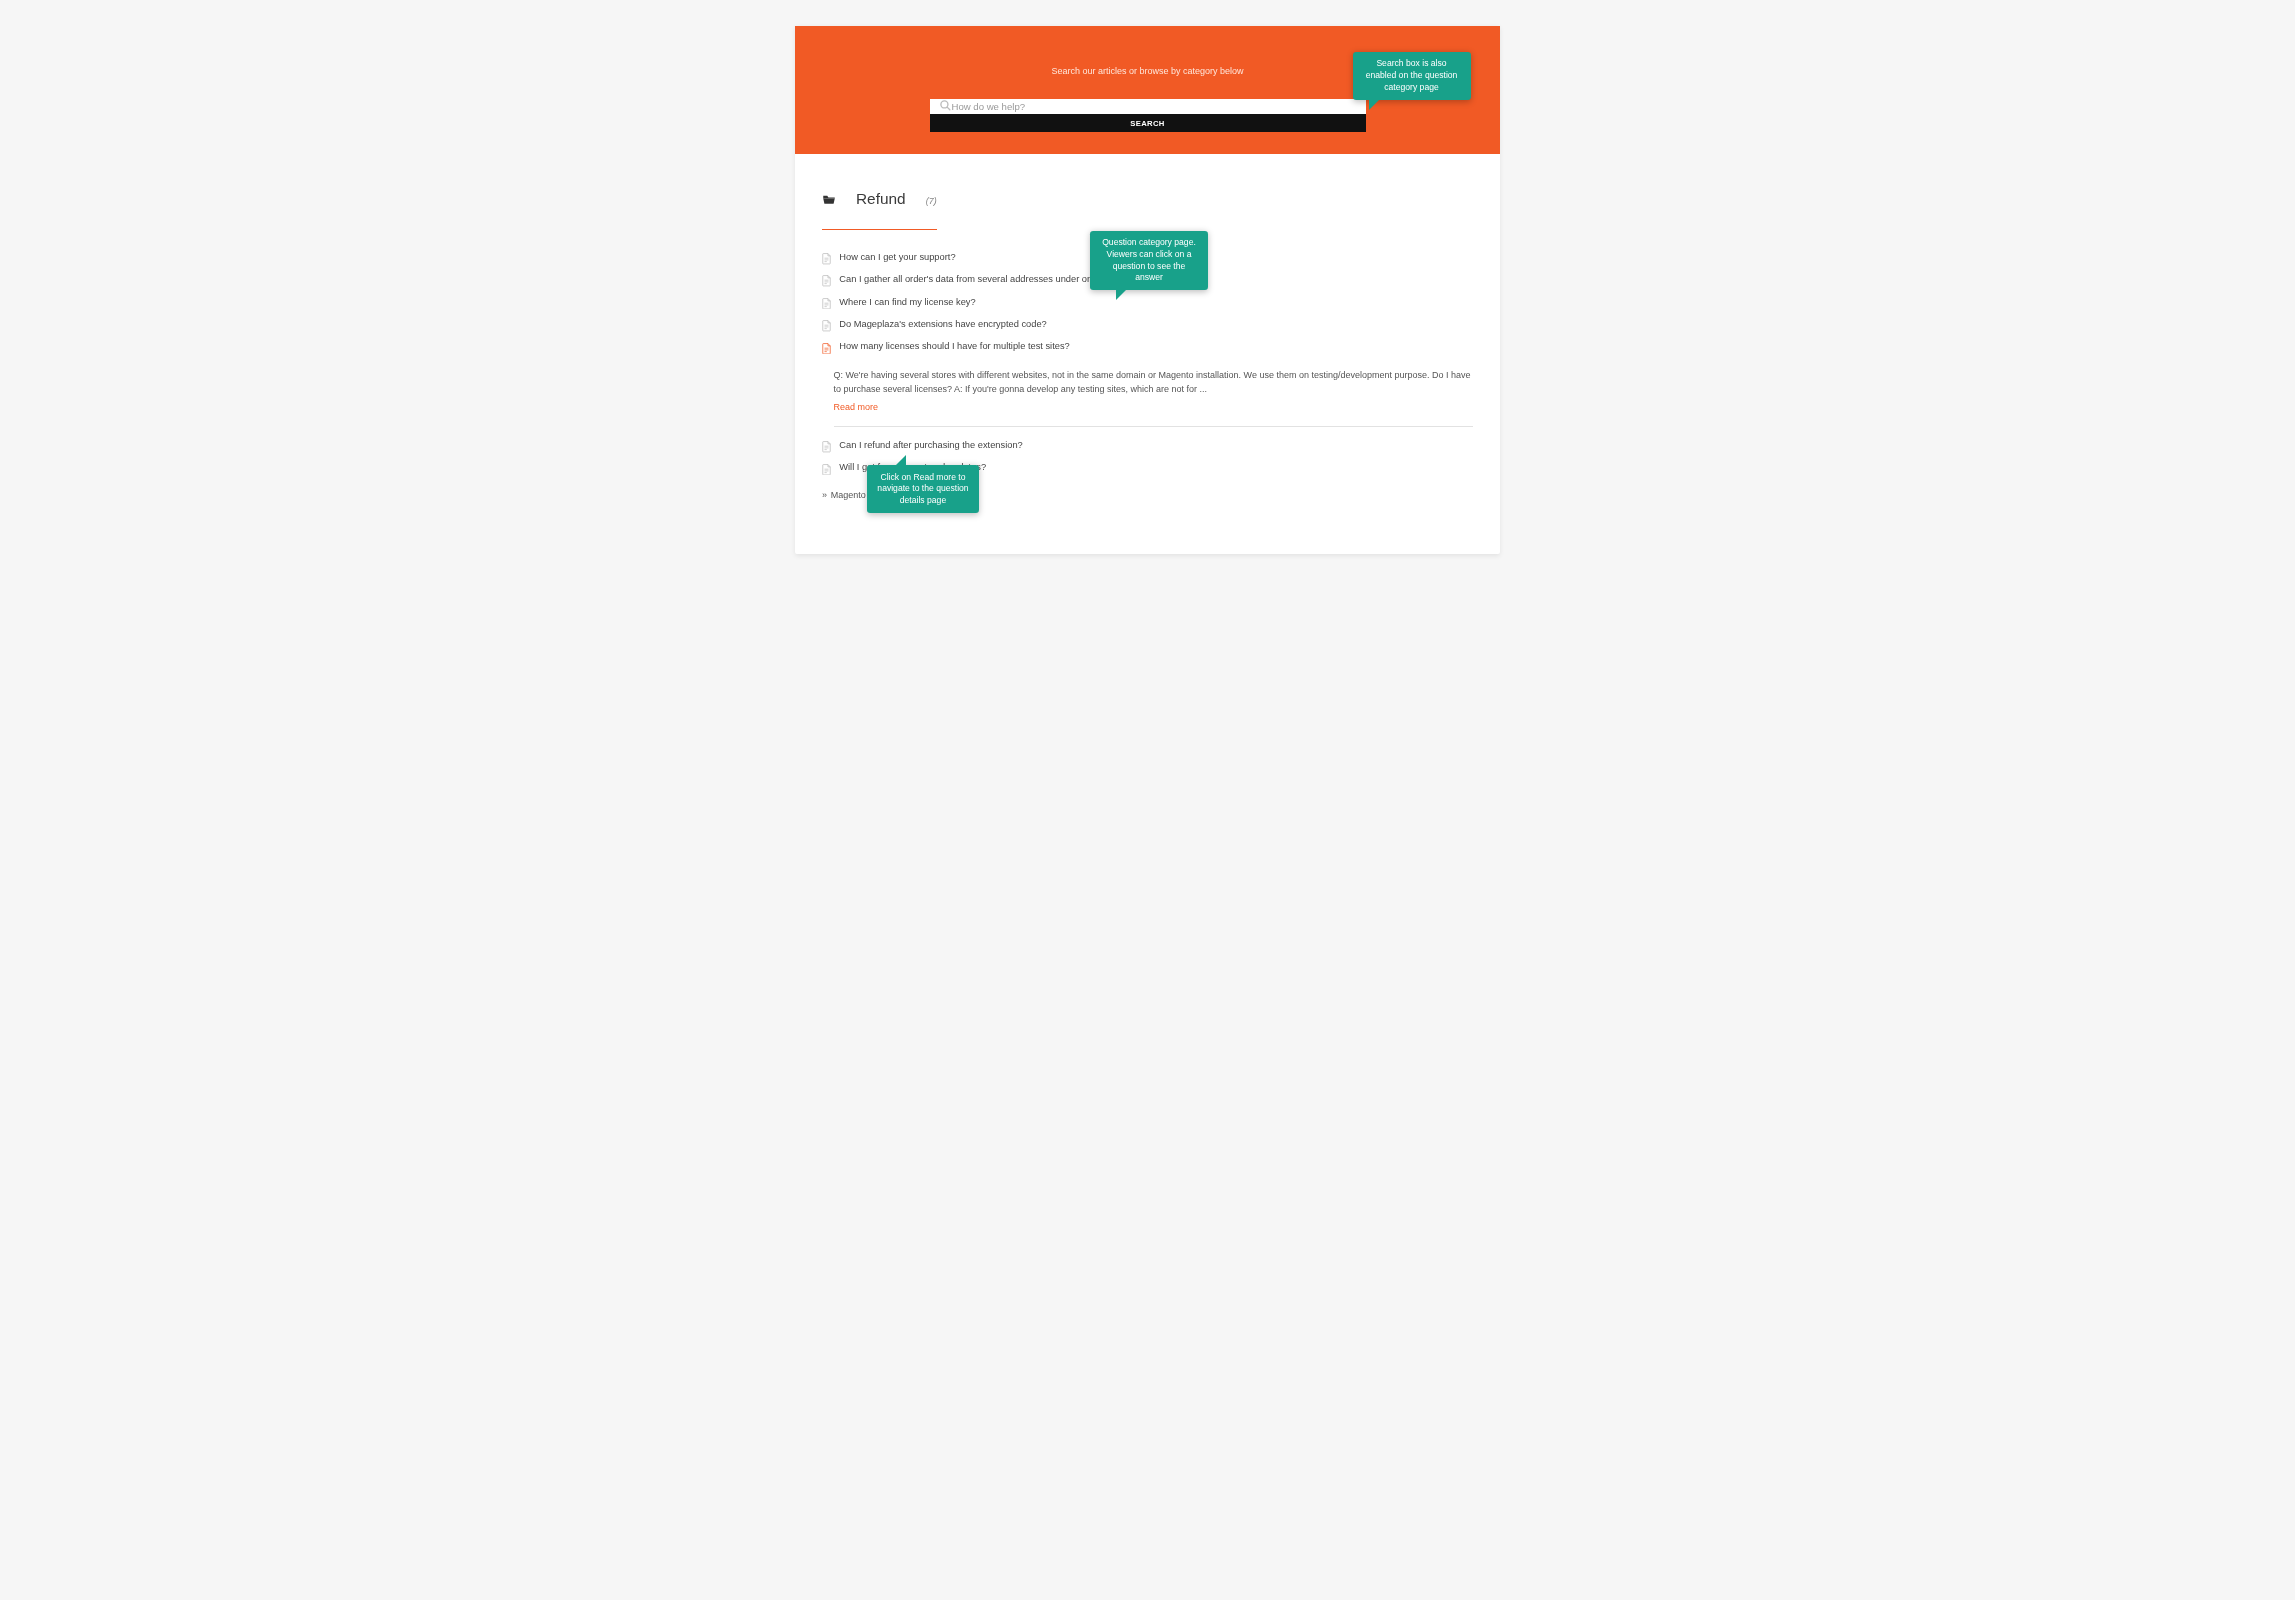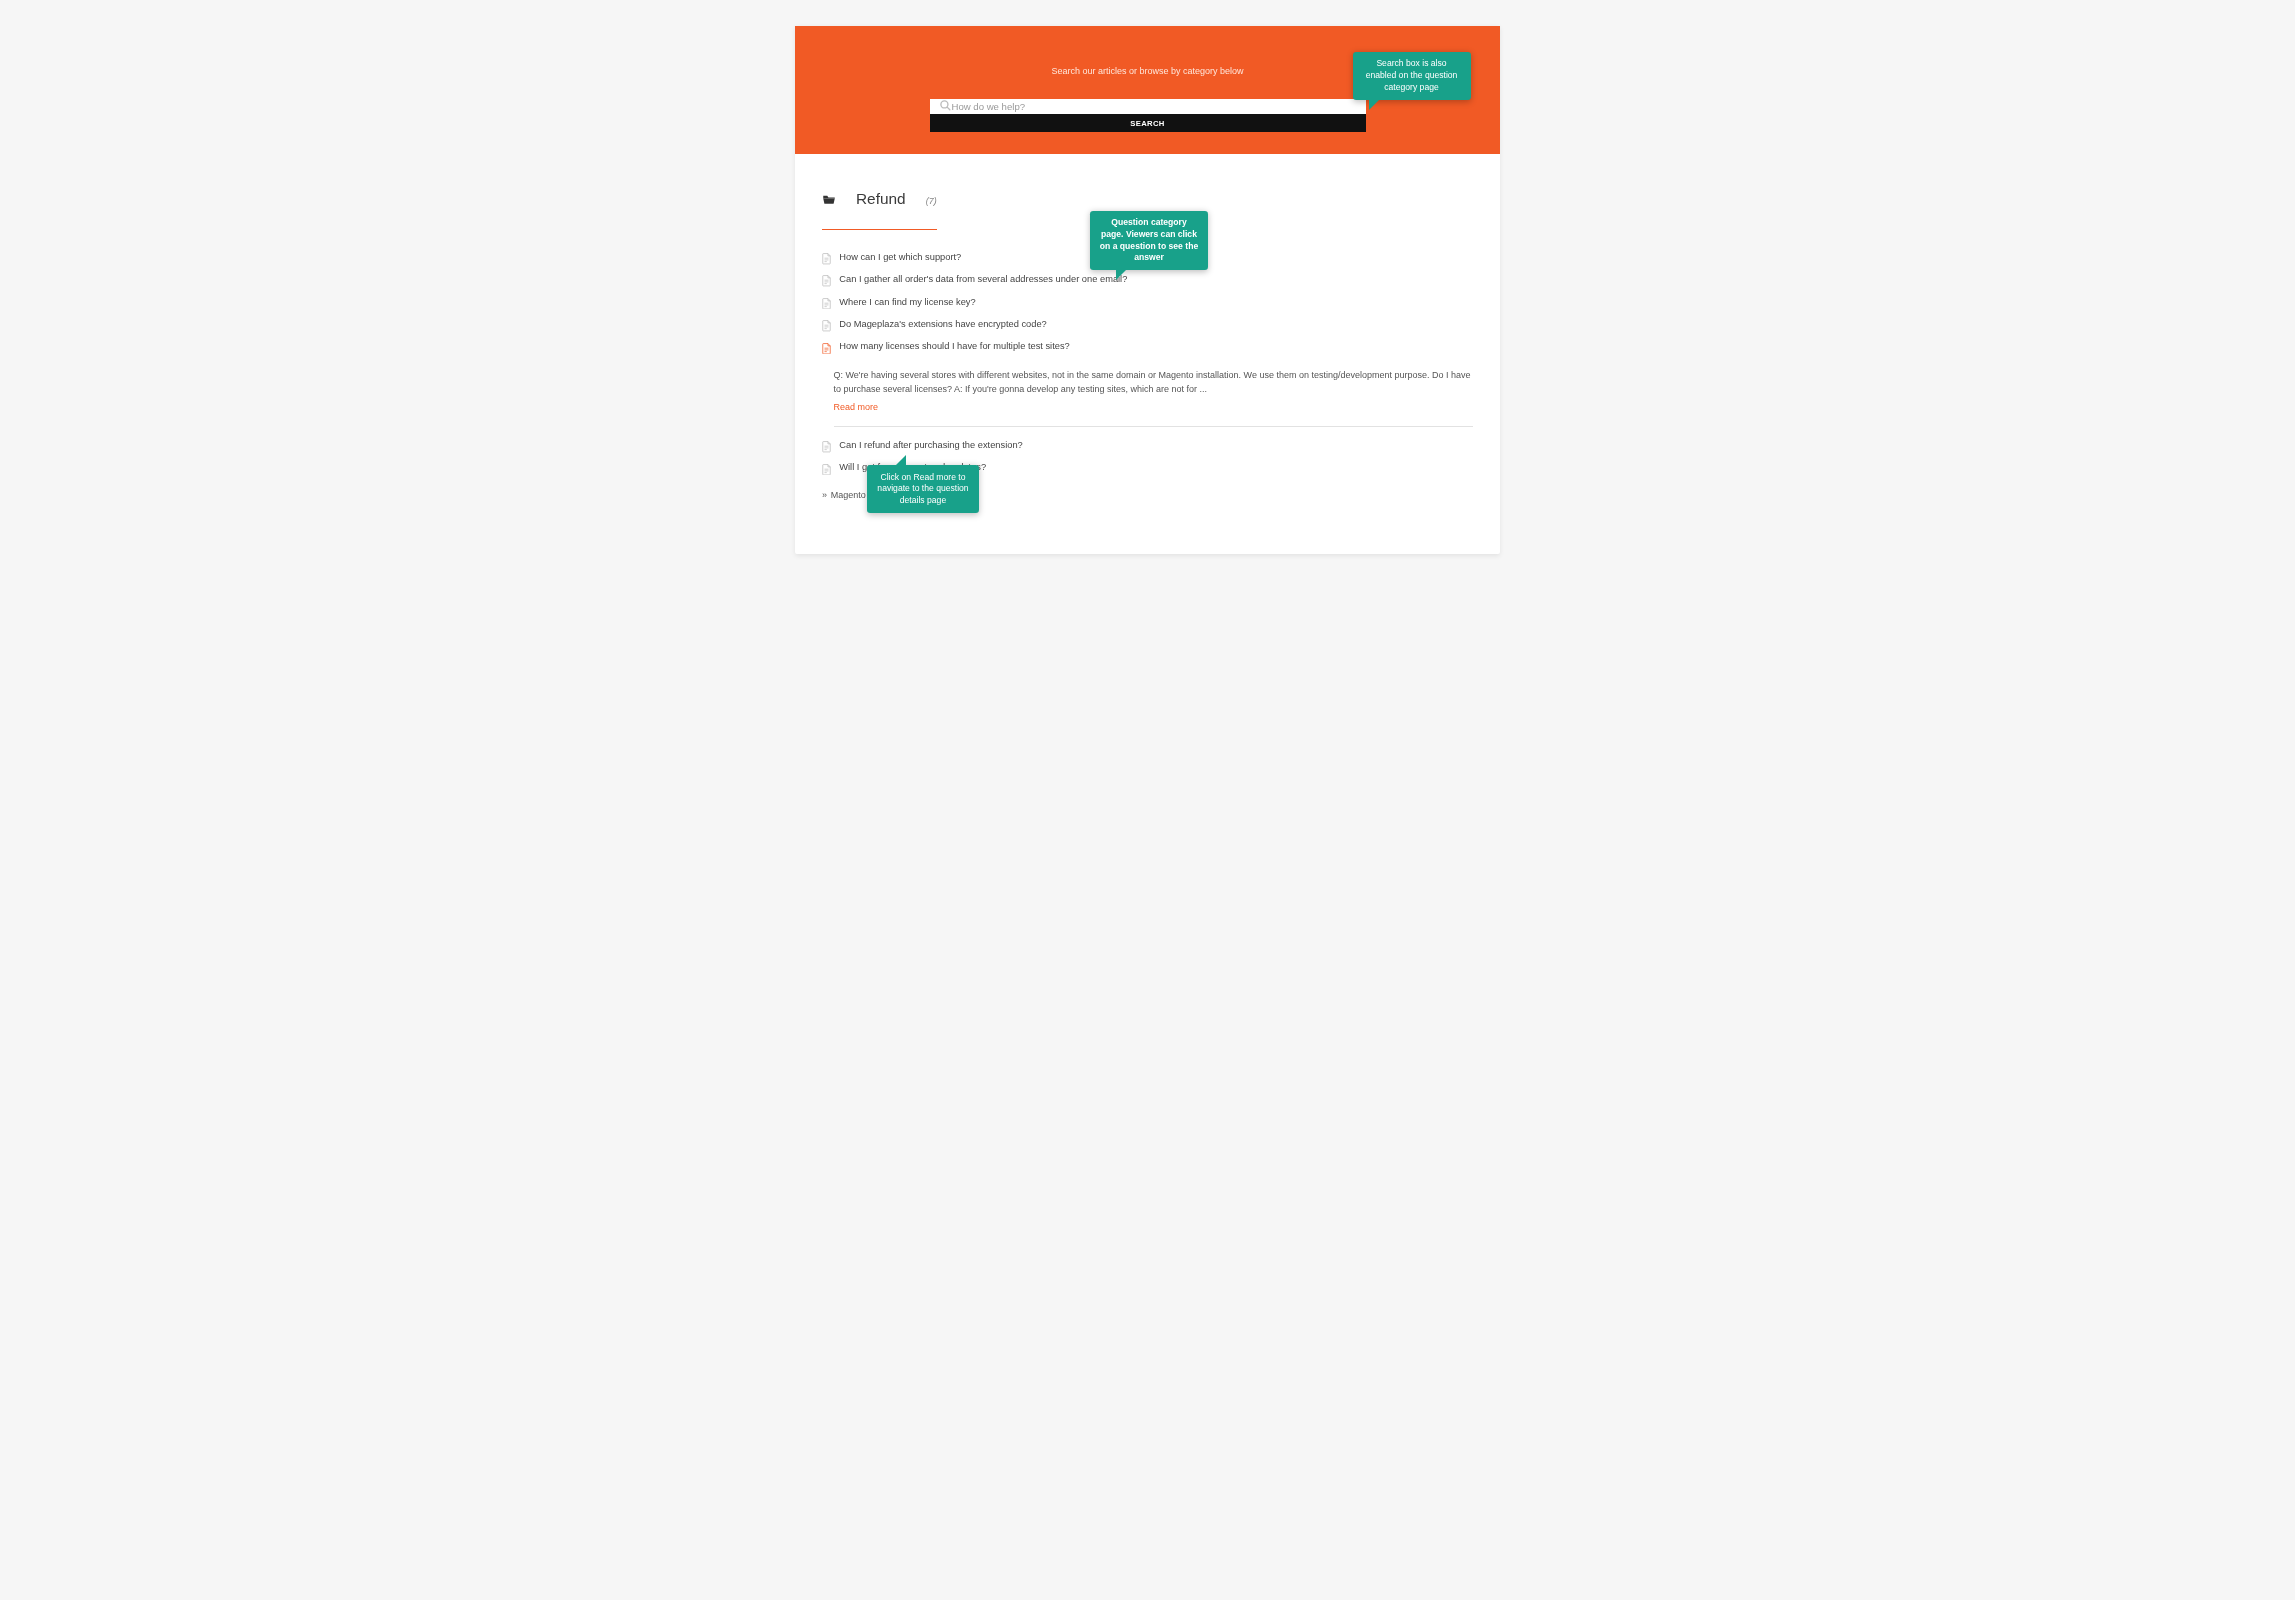--- a/index.html
+++ b/index.html
@@ -155,21 +155,21 @@
 }
 
 .c1 { top: 26px; right: 29.5px; }
 .c1::after {
   bottom: -10.2px; left: 16.7px;
   border-left: 0 solid transparent;
   border-right: 13px solid transparent;
   border-top: 13px solid #18a18a;
 }
 
-.c2 { top: 57px; left: 295px; font-weight: bold; }
+.c2 { top: 77px; left: 295px; }
 .c2::after {
   bottom: -10.2px; left: 26px;
   border-left: 0 solid transparent;
   border-right: 13px solid transparent;
   border-top: 13px solid #18a18a;
 }
 
 .c3 { bottom: 41px; left: 72px; max-width: 112px;}
 .c3::after {
   top: -10.2px; left: 26px;
@@ -215,21 +215,21 @@
 
     <ul class="qlist" id="qlist">
         <li>
           <span class="doc-icon "><svg width="9.6" height="11.5" viewBox="0 0 16 20" fill="none">
     <path d="M2 1 h8 l4 4 v13 a1 1 0 0 1 -1 1 H2 a1 1 0 0 1 -1 -1 V2 a1 1 0 0 1 1 -1 z" stroke="#bbb" stroke-width="1.3"></path>
     <path class="fold" d="M10 1 v4 h4" stroke="#bbb" stroke-width="1.3"></path>
     <line x1="4" y1="9" x2="11" y2="9" stroke="#bbb" stroke-width="1.2"></line>
     <line x1="4" y1="12" x2="11" y2="12" stroke="#bbb" stroke-width="1.2"></line>
     <line x1="4" y1="15" x2="8" y2="15" stroke="#bbb" stroke-width="1.2"></line>
   </svg></span>
-    <span>How can I get which support?</span>
+    <span>How can I get your support?</span>
         </li>
         <li>
           <span class="doc-icon "><svg width="9.6" height="11.5" viewBox="0 0 16 20" fill="none">
     <path d="M2 1 h8 l4 4 v13 a1 1 0 0 1 -1 1 H2 a1 1 0 0 1 -1 -1 V2 a1 1 0 0 1 1 -1 z" stroke="#bbb" stroke-width="1.3"></path>
     <path class="fold" d="M10 1 v4 h4" stroke="#bbb" stroke-width="1.3"></path>
     <line x1="4" y1="9" x2="11" y2="9" stroke="#bbb" stroke-width="1.2"></line>
     <line x1="4" y1="12" x2="11" y2="12" stroke="#bbb" stroke-width="1.2"></line>
     <line x1="4" y1="15" x2="8" y2="15" stroke="#bbb" stroke-width="1.2"></line>
   </svg></span>
     <span>Can I gather all order's data from several addresses under one email?</span>

